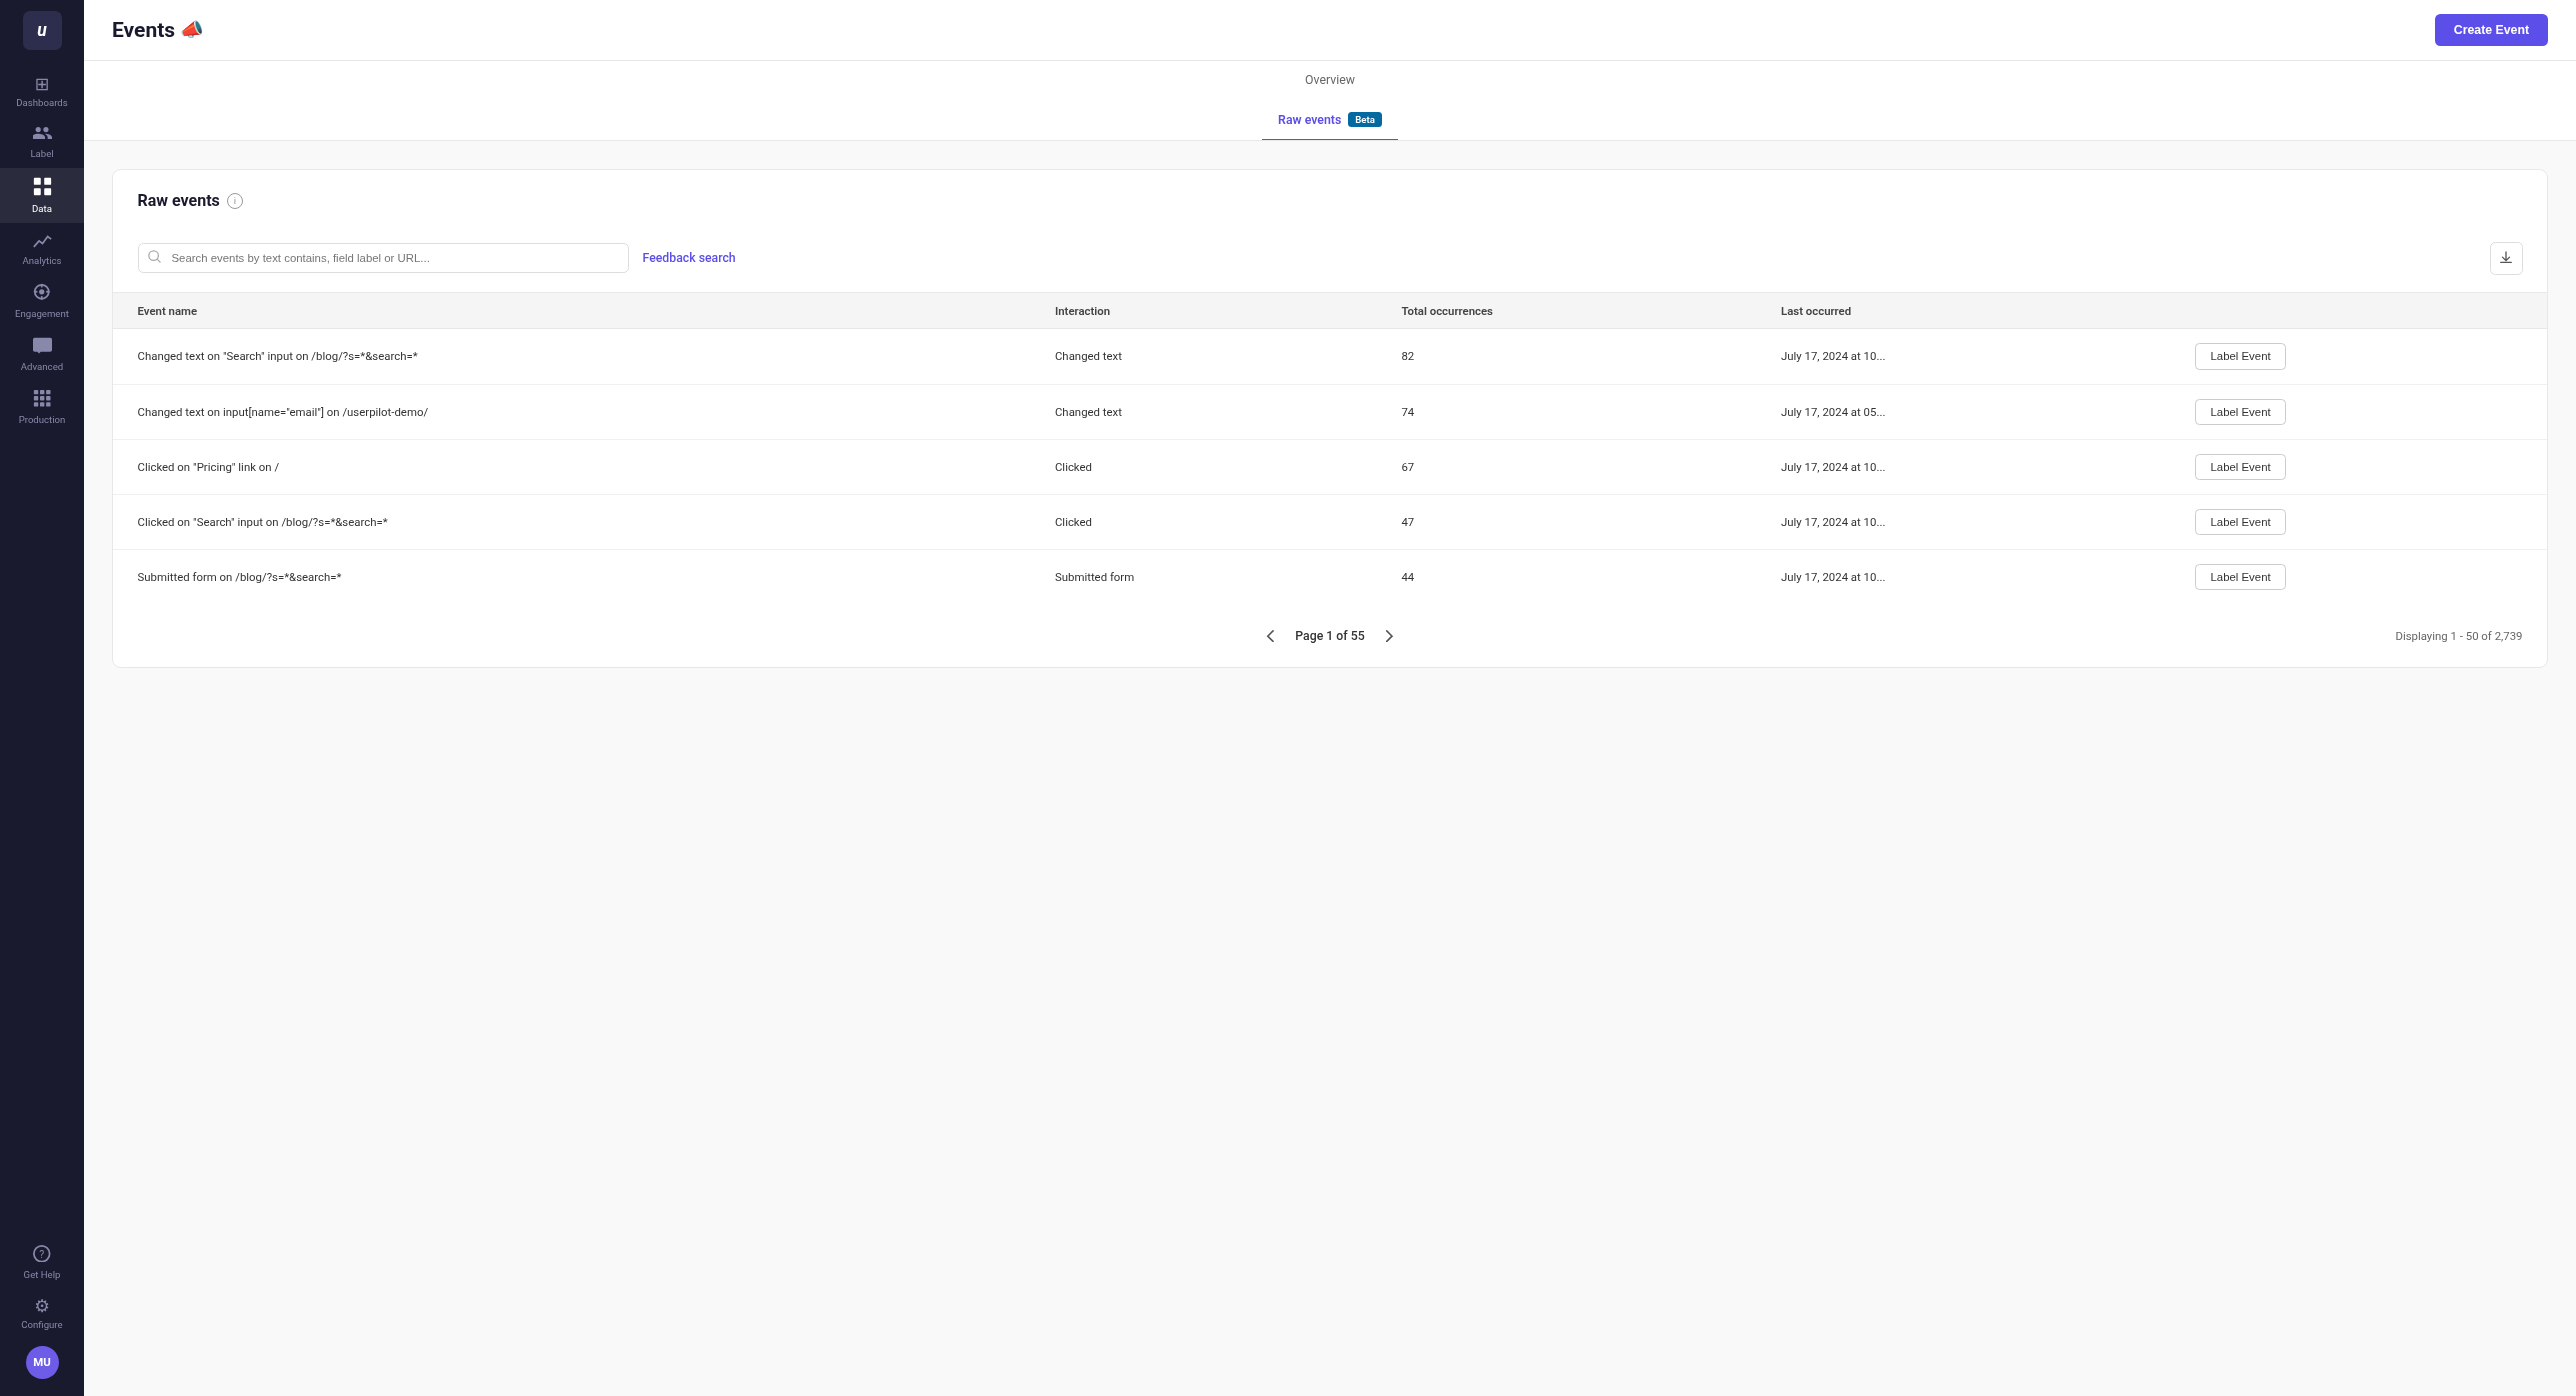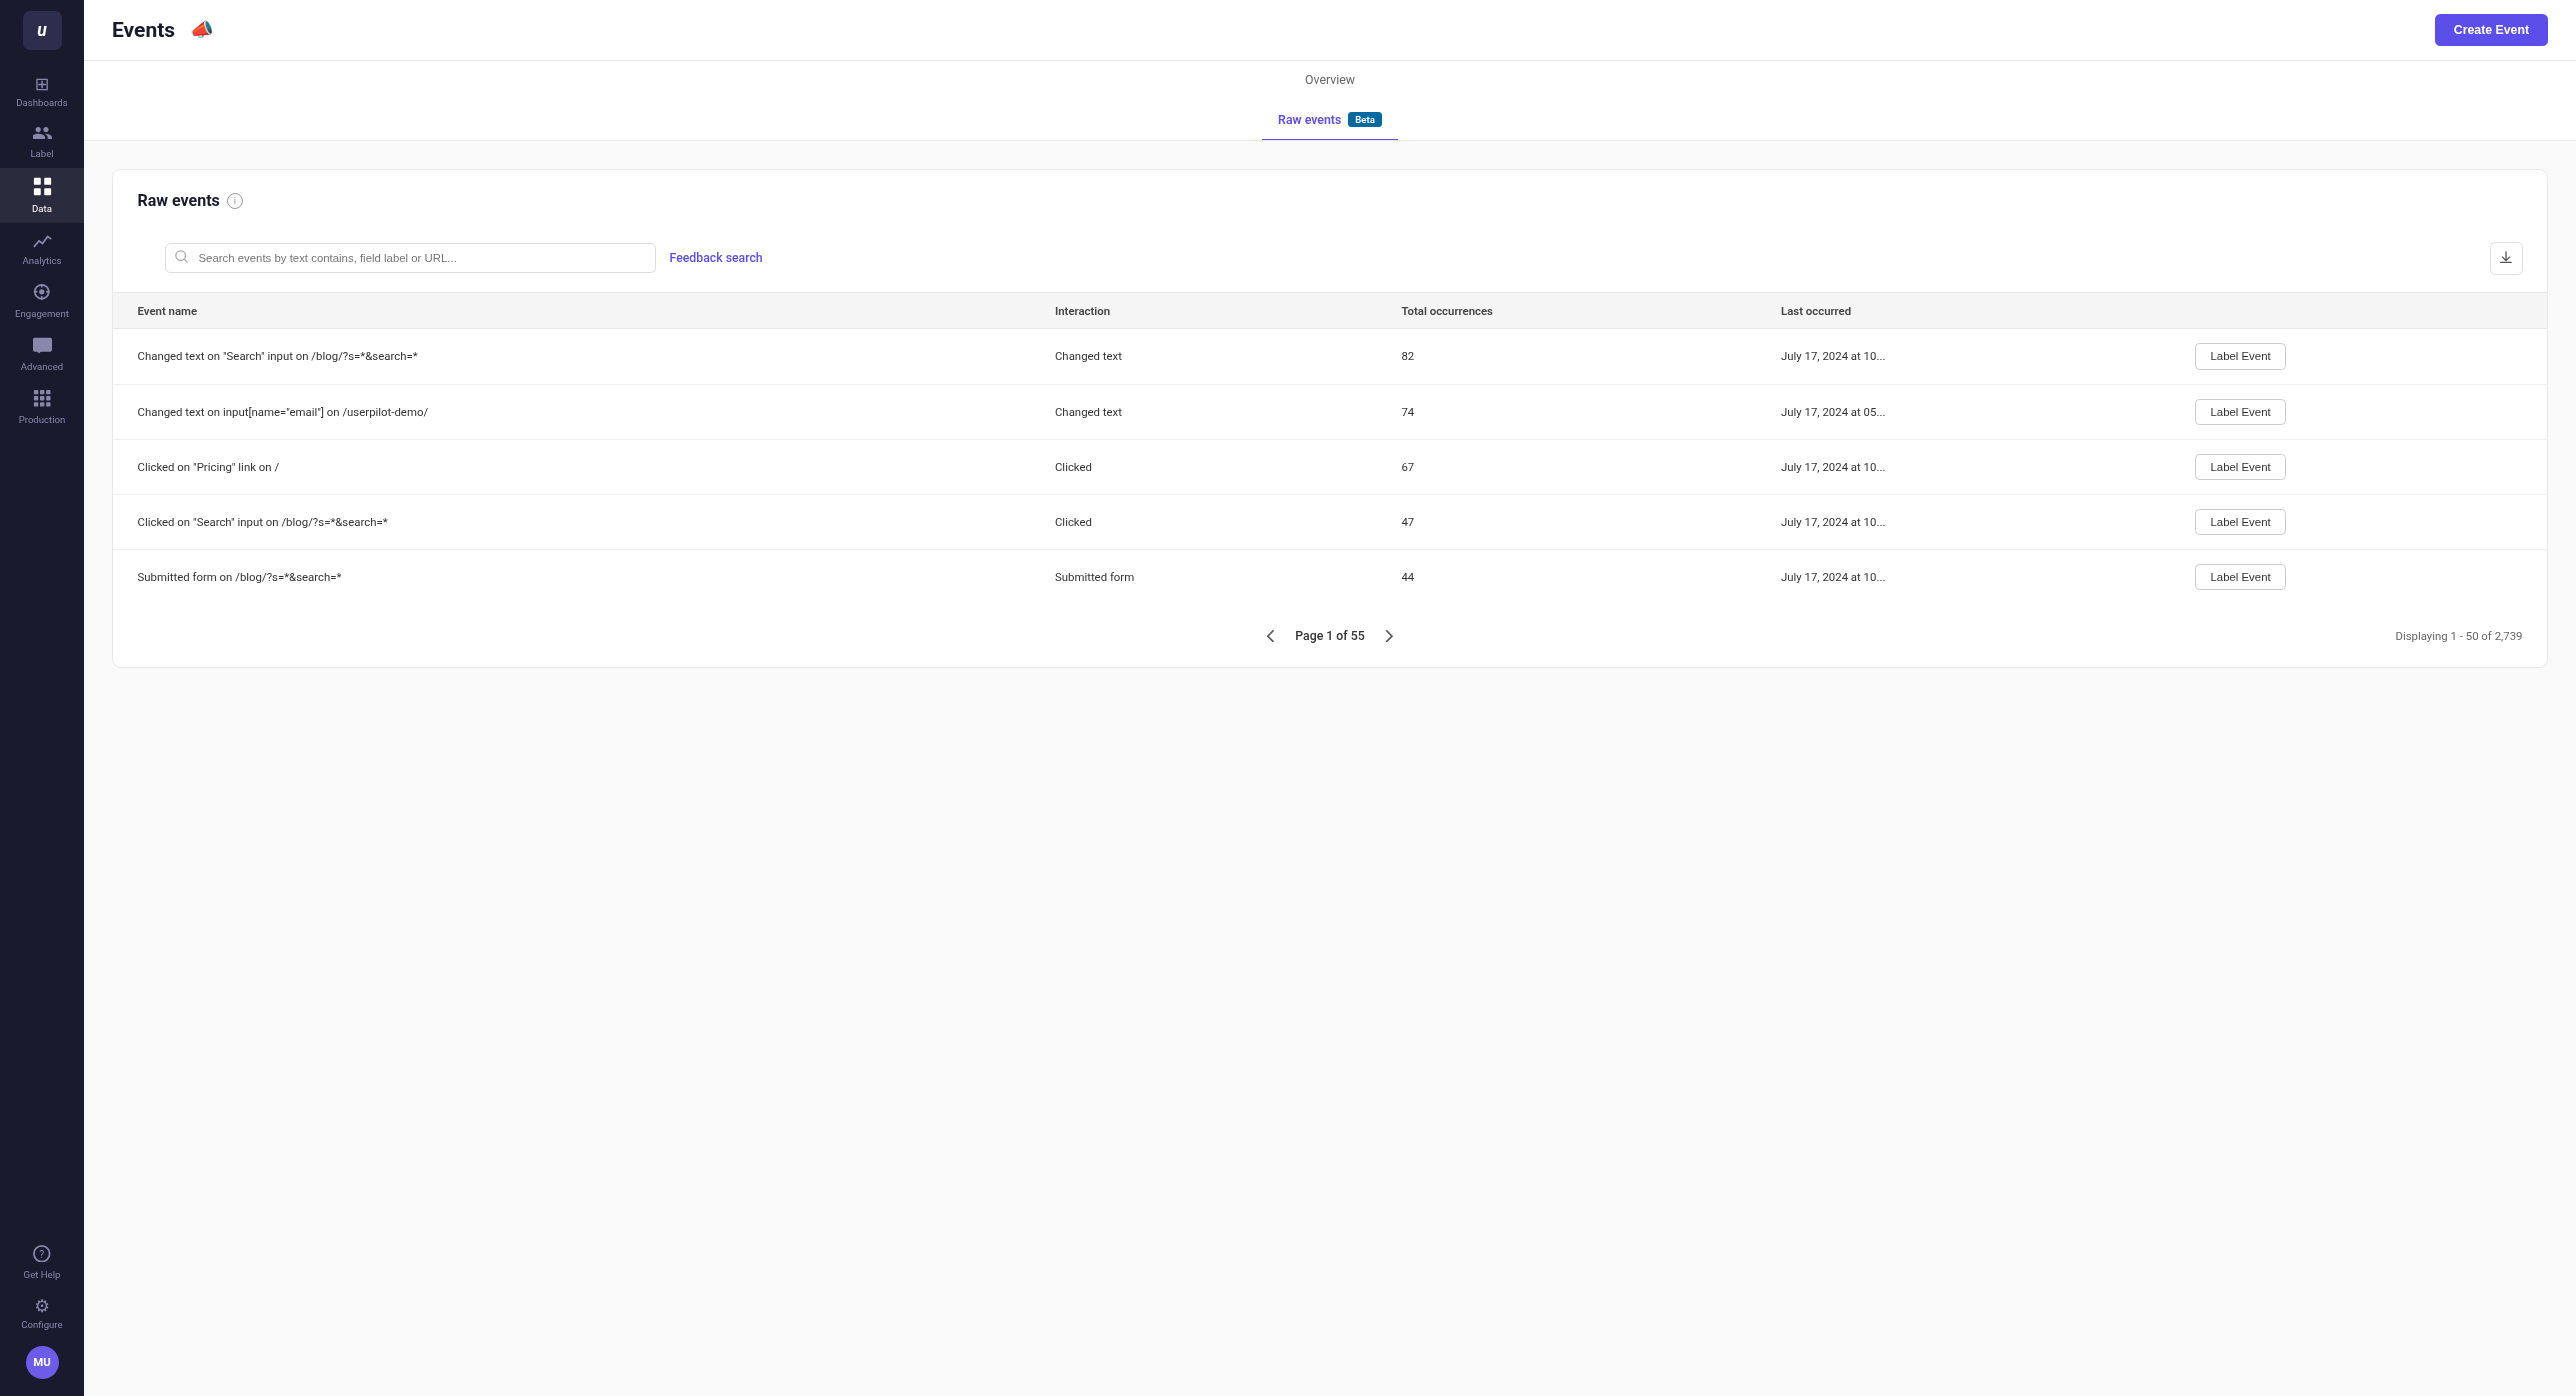--- a/index.html
+++ b/index.html
@@ -80,21 +80,21 @@
       display: flex;
       align-items: center;
       justify-content: space-between;
       padding: 14px 28px;
       border-bottom: 0.9px solid #e8e8e8;
       background: white;
     }
     .header-title-row {
       display: flex;
       align-items: center;
-      gap: 15px;
+      gap: 5px;
     }
     .header-title {
       font-size: 21px;
       font-weight: 700;
       color: #1a1a2e;
     }
     .megaphone-icon {
       font-size: 19px;
       color: #6c5ce7;
     }
@@ -195,21 +195,20 @@
     .search-row {
       display: flex;
       align-items: center;
       gap: 14px;
       padding: 0 24.5px 17.5px;
     }
     .search-wrapper {
       position: relative;
       flex: 1;
       max-width: 491px;
-      margin-left: 27px;
     }
     .search-icon-inside {
       position: absolute;
       left: 10.5px;
       top: 50%;
       transform: translateY(-50%);
       color: #aaa;
       font-size: 13px;
     }
     .search-input {

